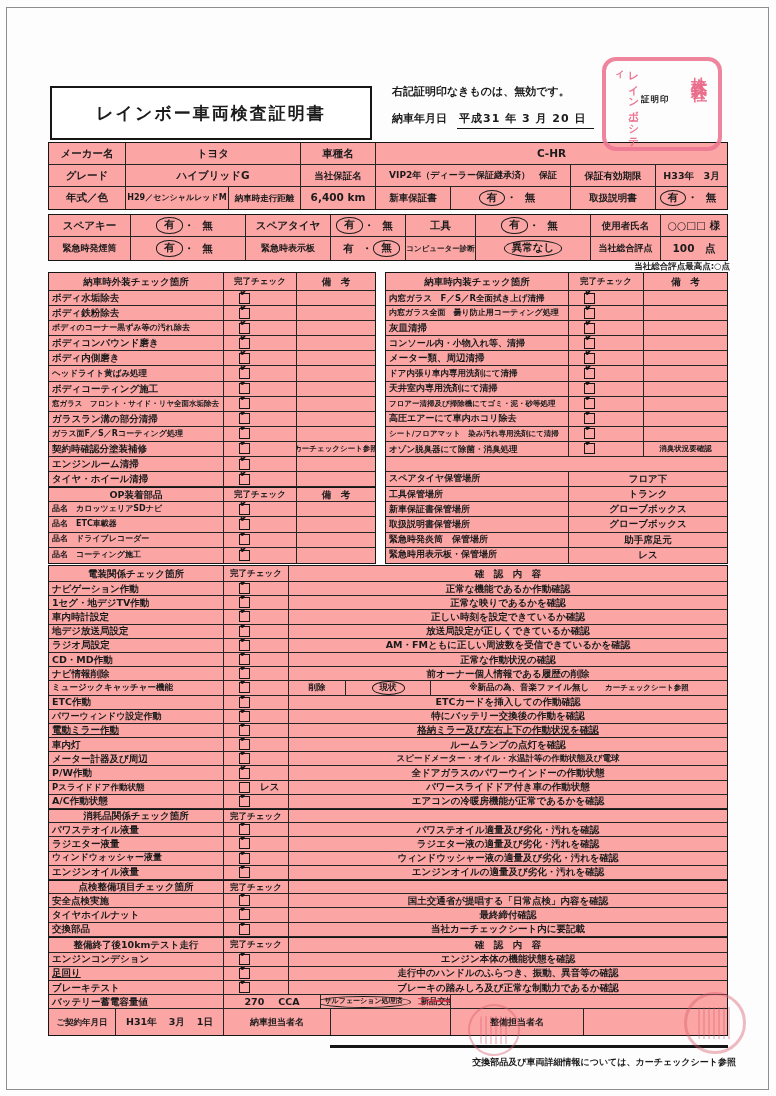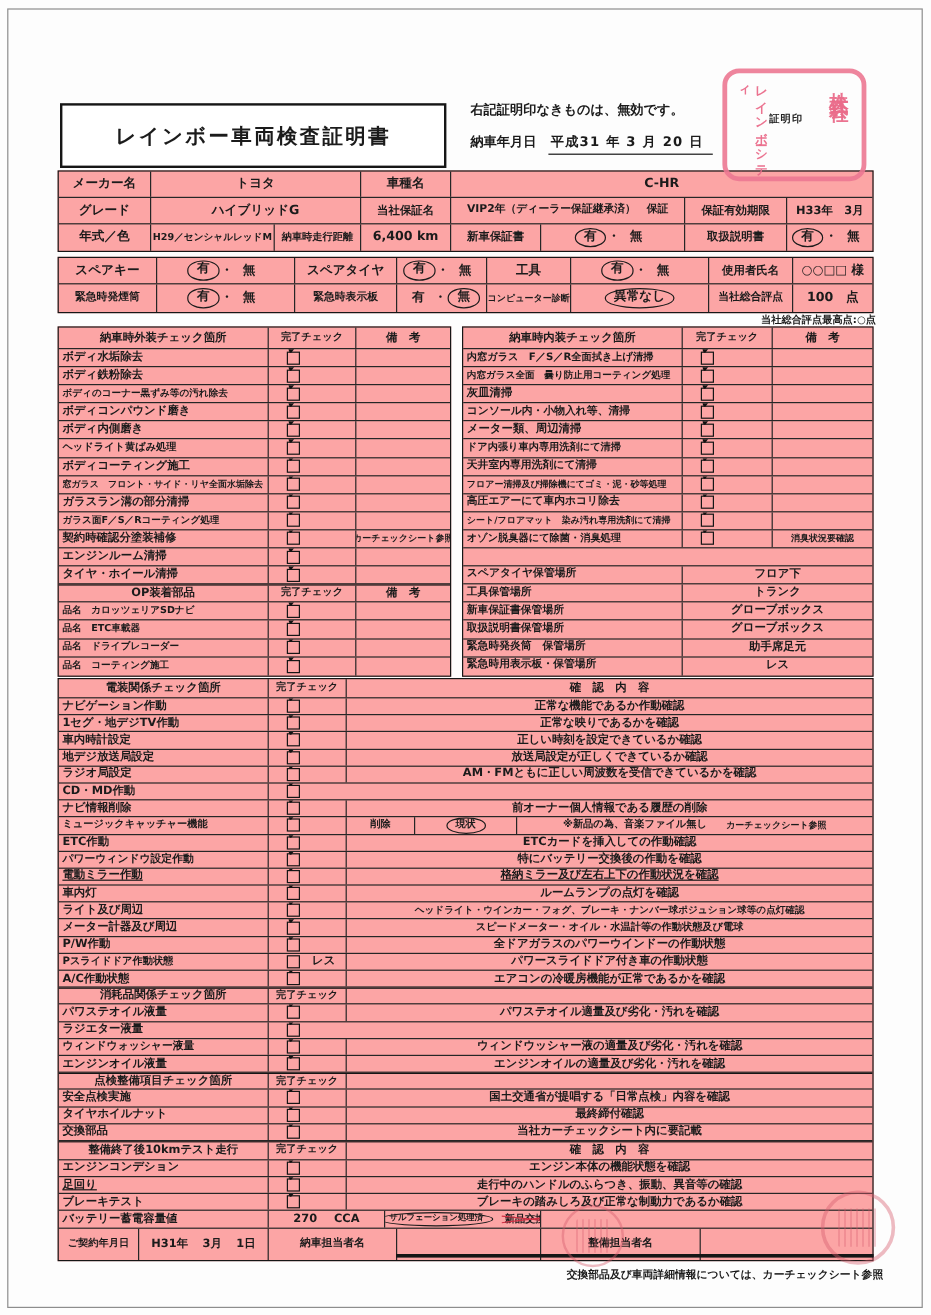--- a/index.html
+++ b/index.html
@@ -458,20 +458,21 @@
       <div class="tc chk" style="width: 65px;">
         <span class="cb on"></span>
       </div>
       <div class="tc ctr" style="flex: 1 1 0px;">AM・FMともに正しい周波数を受信できているかを確認</div>
     </div>
     <div class="trow" style="height: 14.2px;">
       <div class="tc lbl" style="width: 175px;">CD・MD作動</div>
       <div class="tc chk" style="width: 65px;">
         <span class="cb on"></span>
       </div>
+      <div class="tc ctr" style="flex: 1 1 0px;">正常な作動状況の確認</div>
     </div>
     <div class="trow" style="height: 14.2px;">
       <div class="tc lbl" style="width: 175px;">ナビ情報削除</div>
       <div class="tc chk" style="width: 65px;">
         <span class="cb on"></span>
       </div>
       <div class="tc ctr" style="flex: 1 1 0px;">前オーナー個人情報である履歴の削除</div>
     </div>
     <div class="trow" style="height: 14.2px;">
       <div class="tc lbl" style="width: 175px; font-size: 8.5px;">ミュージックキャッチャー機能</div>
@@ -507,27 +508,20 @@
         <span class="cb on"></span>
       </div>
       <div class="tc ctr" style="flex: 1 1 0px;">格納ミラー及び左右上下の作動状況を確認</div>
     </div>
     <div class="trow" style="height: 14.2px;">
       <div class="tc lbl" style="width: 175px;">車内灯</div>
       <div class="tc chk" style="width: 65px;">
         <span class="cb on"></span>
       </div>
       <div class="tc ctr" style="flex: 1 1 0px;">ルームランプの点灯を確認</div>
-    </div>
-    <div class="trow" style="height: 14.2px;">
-      <div class="tc lbl" style="width: 175px;">ライト及び周辺</div>
-      <div class="tc chk" style="width: 65px;">
-        <span class="cb on"></span>
-      </div>
-      <div class="tc ctr" style="flex: 1 1 0px; font-size: 8px;">ヘッドライト・ウインカー・フォグ、ブレーキ・ナンバー球ポジュション球等の点灯確認</div>
     </div>
     <div class="trow" style="height: 14.2px;">
       <div class="tc lbl" style="width: 175px;">メーター計器及び周辺</div>
       <div class="tc chk" style="width: 65px;">
         <span class="cb on"></span>
       </div>
       <div class="tc ctr" style="flex: 1 1 0px; font-size: 8.5px; text-align: right;">スピードメーター・オイル・水温計等の作動状態及び電球</div>
     </div>
     <div class="trow" style="height: 14.2px; text-align: center;">
       <div class="tc lbl" style="width: 175px;">P/W作動</div>
@@ -561,20 +555,21 @@
       <div class="tc chk" style="width: 65px;">
         <span class="cb on"></span>
       </div>
       <div class="tc ctr" style="flex: 1 1 0px;">パワステオイル適量及び劣化・汚れを確認</div>
     </div>
     <div class="trow" style="height: 14.2px;">
       <div class="tc lbl" style="width: 175px;">ラジエター液量</div>
       <div class="tc chk" style="width: 65px;">
         <span class="cb on"></span>
       </div>
+      <div class="tc ctr" style="flex: 1 1 0px;">ラジエター液の適量及び劣化・汚れを確認</div>
     </div>
     <div class="trow" style="height: 14.2px;">
       <div class="tc lbl" style="width: 175px; font-size: 9px;">ウィンドウォッシャー液量</div>
       <div class="tc chk" style="width: 65px;">
         <span class="cb on"></span>
       </div>
       <div class="tc ctr" style="flex: 1 1 0px;">ウィンドウッシャー液の適量及び劣化・汚れを確認</div>
     </div>
     <div class="trow" style="height: 14.2px;">
       <div class="tc lbl" style="width: 175px;">エンジンオイル液量</div>

